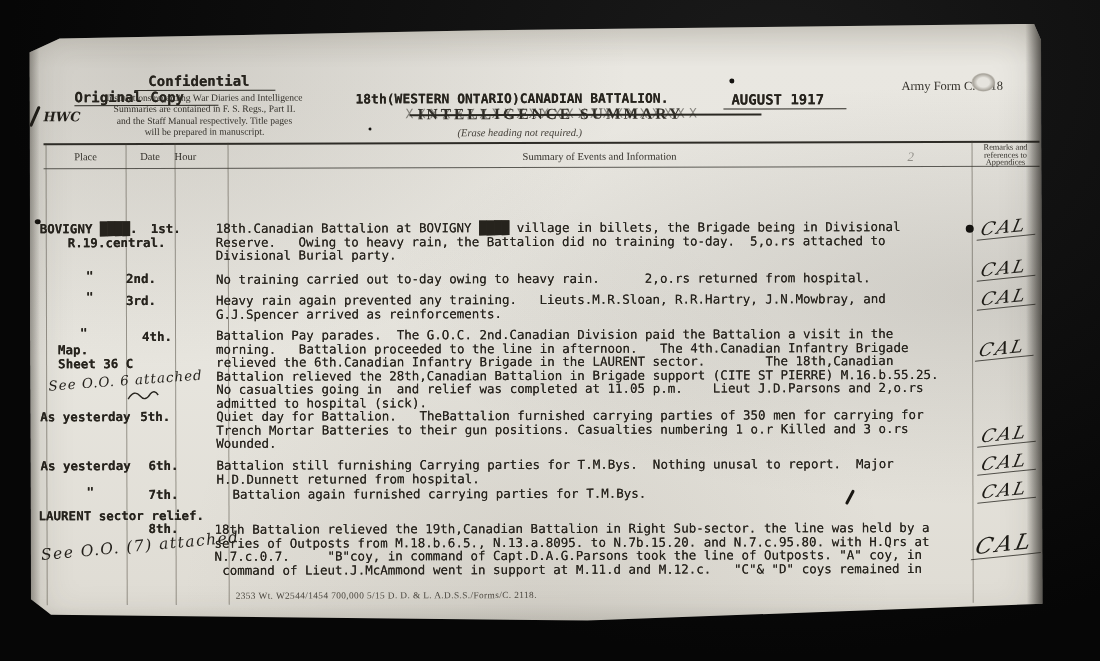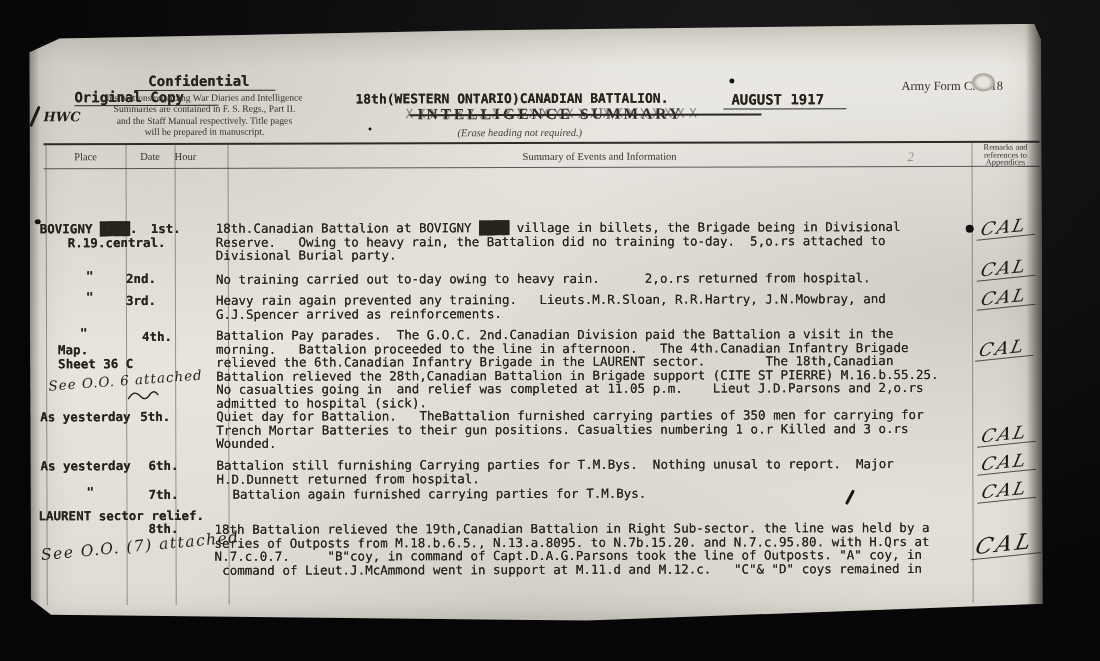--- a/index.html
+++ b/index.html
@@ -143,20 +143,21 @@
 
   <div class="abs mono b pre" style="left:8px;top:484px;">LAURENT sector relief.</div>
   <div class="abs mono b pre" style="left:118px;top:497px;">8th.</div>
   <div class="abs hand" style="left:10px;top:512px;font-size:15.5px;transform:rotate(-5deg);letter-spacing:1.5px;">See O.O. (7) attached</div>
   <div class="abs mono pre" style="left:184px;top:498px;">18th Battalion relieved the 19th,Canadian Battalion in Right Sub-sector. the line was held by a
 series of Outposts from M.18.b.6.5., N.13.a.8095. to N.7b.15.20. and N.7.c.95.80. with H.Qrs at
 N.7.c.0.7.     "B"coy, in command of Capt.D.A.G.Parsons took the line of Outposts. "A" coy, in
  command of Lieut.J.McAmmond went in support at M.11.d and M.12.c.   "C"&amp; "D" coys remained in</div>
   <div class="abs sig big" style="left:944px;top:508px;">CAL</div>
 
+  <div class="abs serif" style="left:205px;top:566px;font-size:9.3px;letter-spacing:.4px;color:#4a463e;">2353   Wt. W2544/1454   700,000   5/15   D. D. &amp; L.      A.D.S.S./Forms/C. 2118.</div>
 
   <div class="speck" style="left:936px;top:202px;width:8px;height:8px;"></div>
   <div class="speck" style="left:5px;top:194px;width:6px;height:5px;"></div>
   <div class="penmark" style="left:818px;top:466px;"></div>
   <div class="speck" style="left:339px;top:103px;width:3px;height:3px;"></div>
   <div class="speck" style="left:700px;top:55px;width:5px;height:5px;"></div>
 
   <div class="edge-right"></div>
   <div class="edge-left"></div>
  </div>

